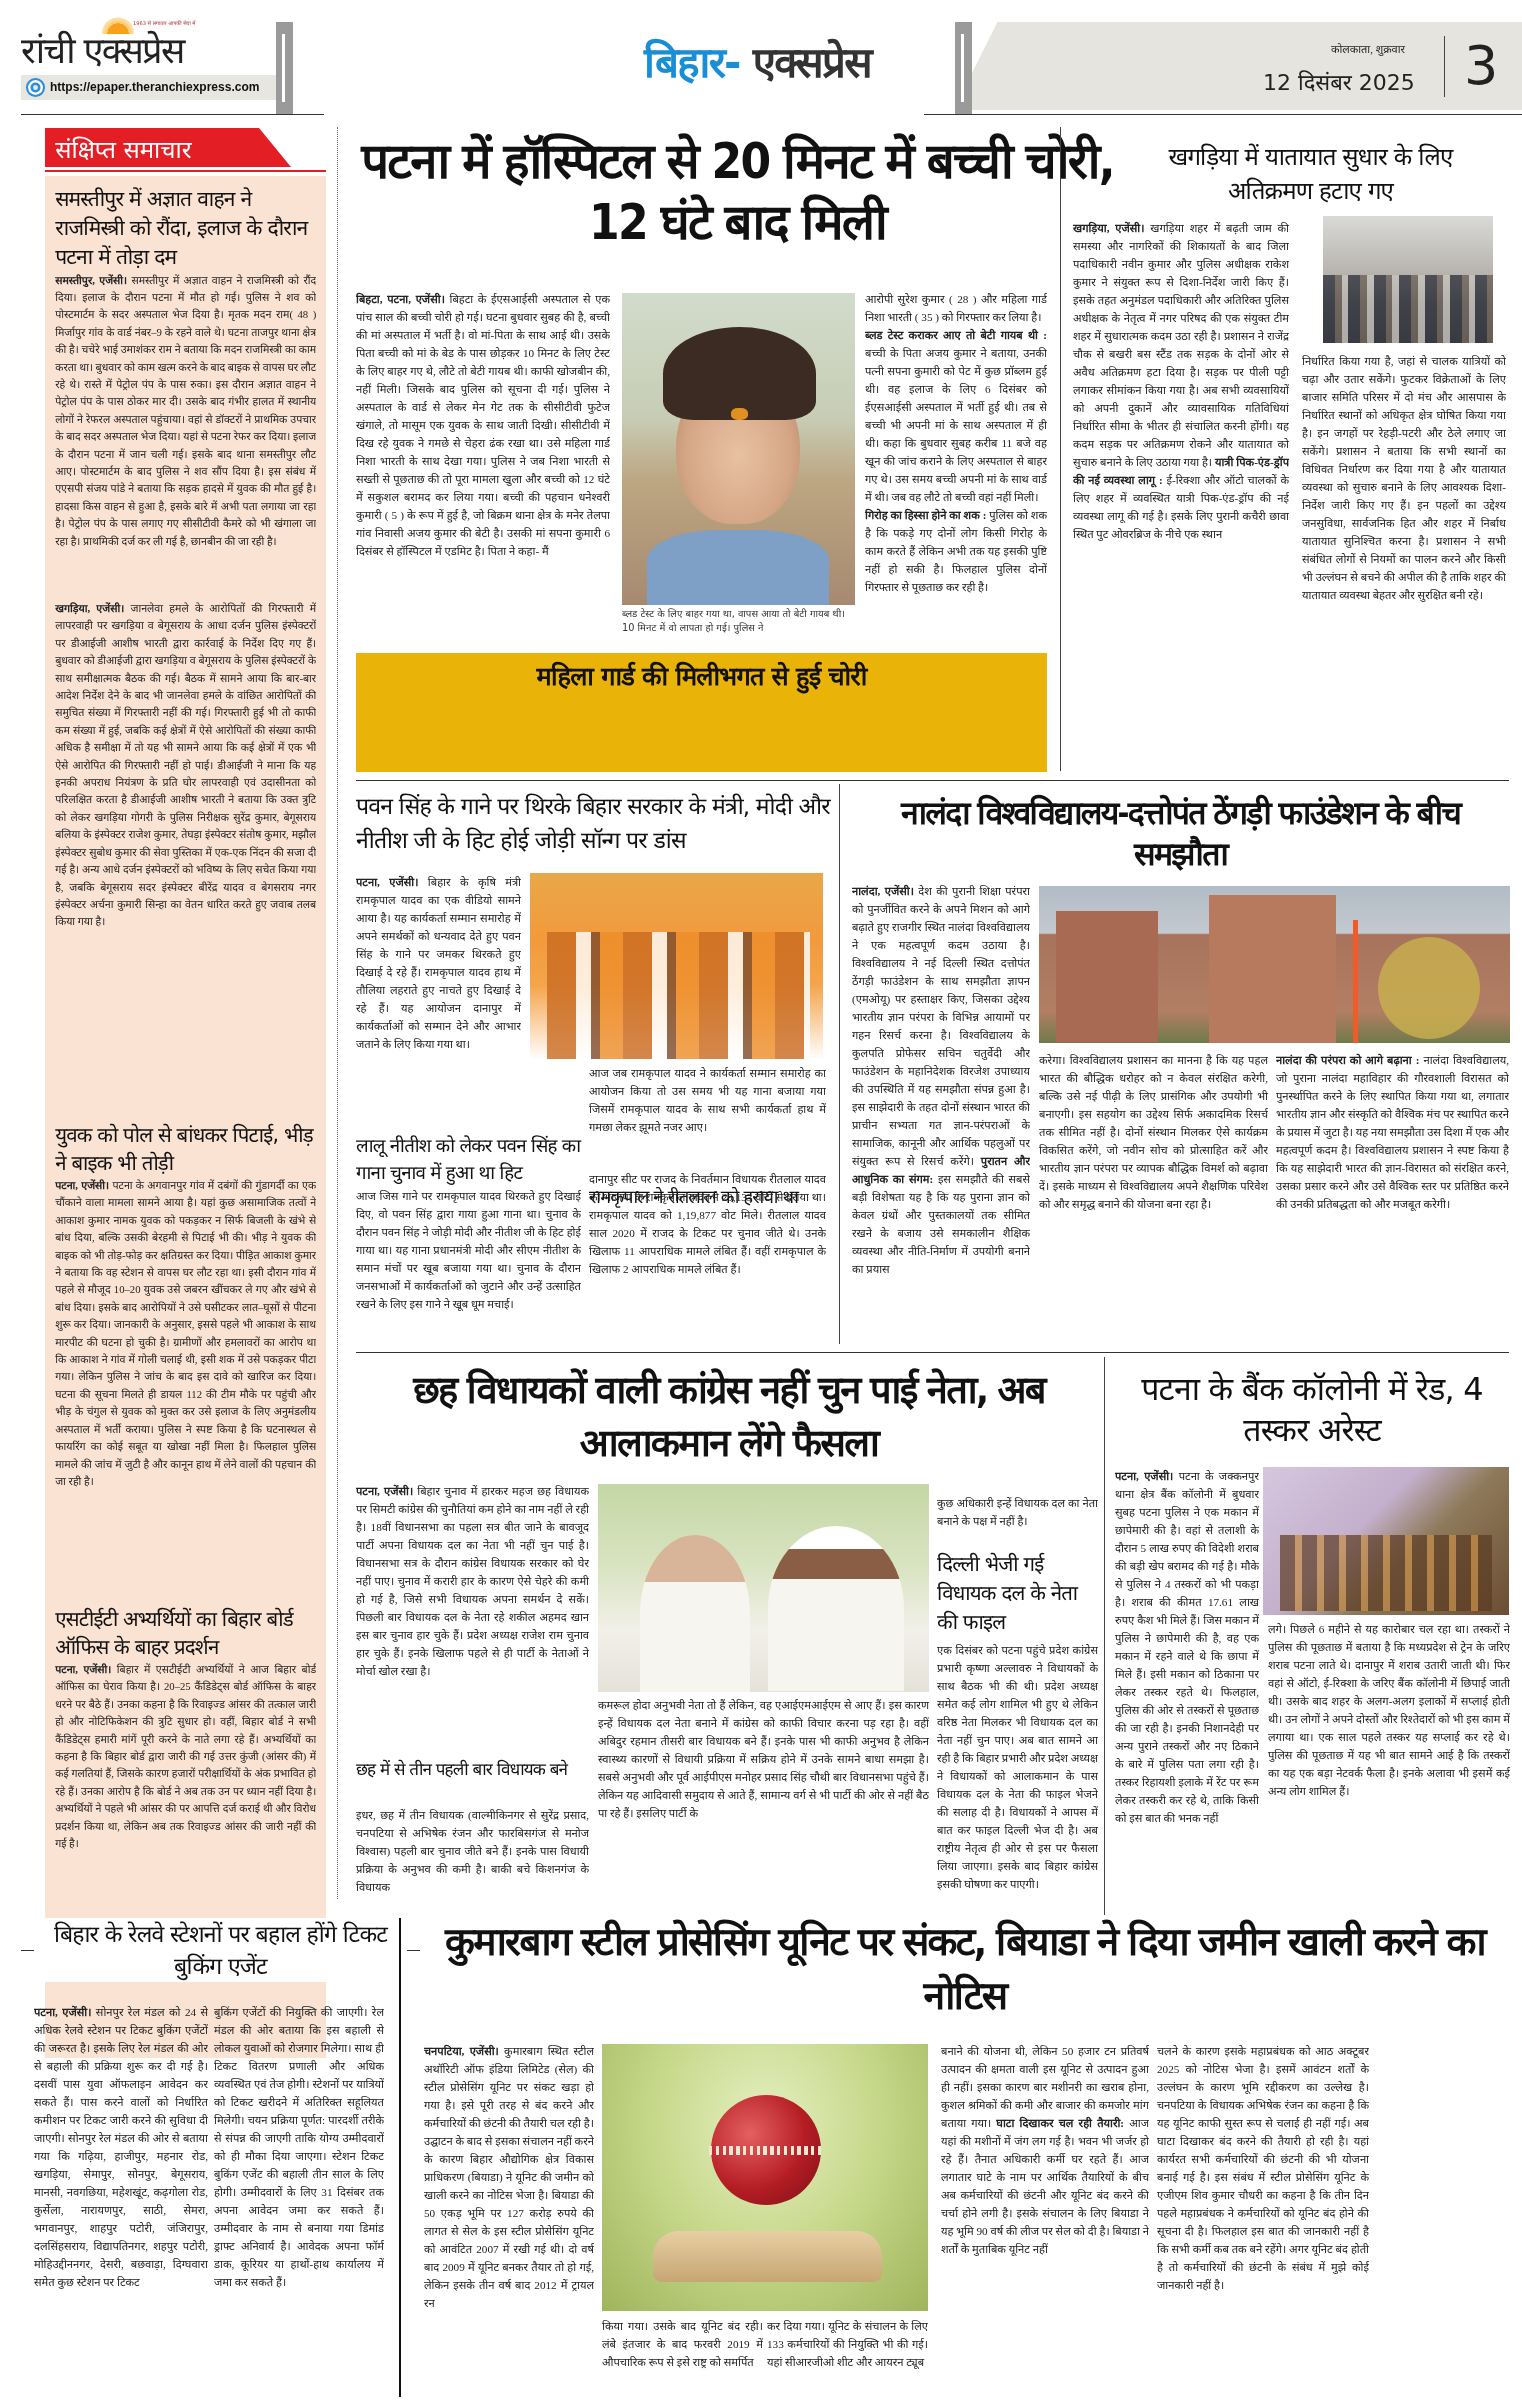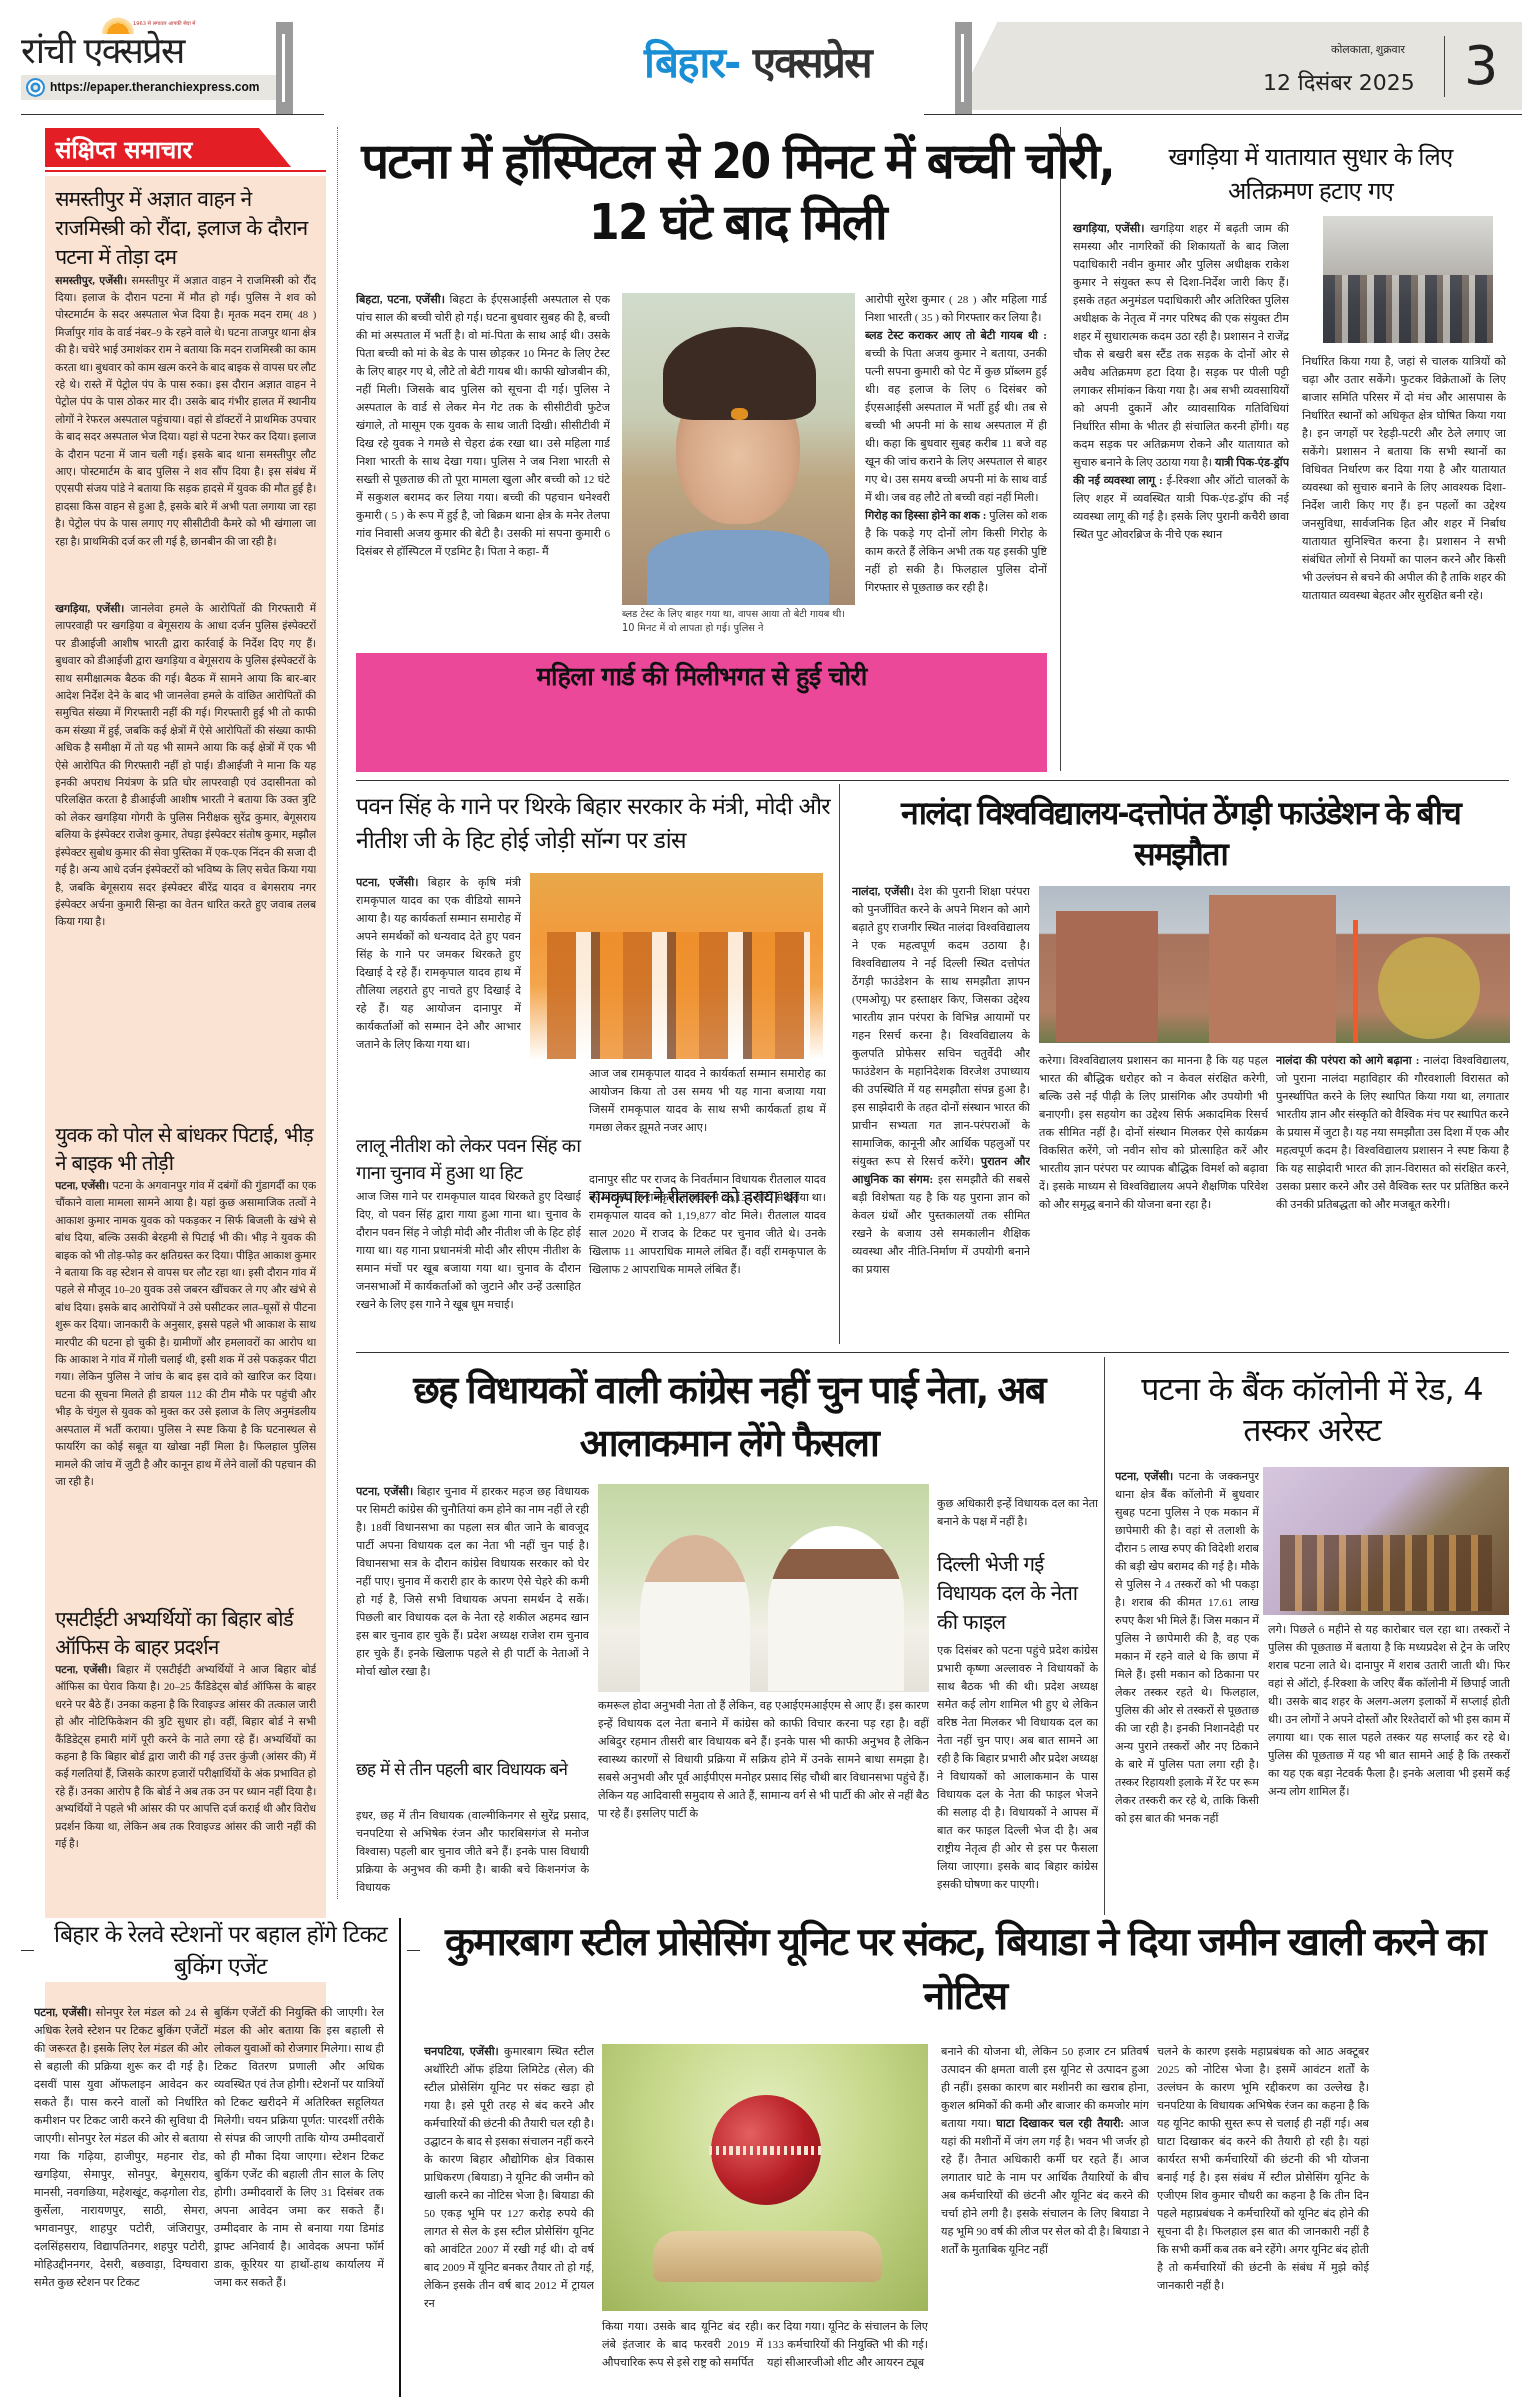--- a/index.html
+++ b/index.html
@@ -41,21 +41,21 @@
   </div>
   <div class="abs" style="left:972px;top:22px;width:553px;height:88px;background:#e6e4df;clip-path:polygon(25.4px 0,100% 0,100% 100%,0 100%,0 51px);"></div>
   <div class="hrule" style="left:924px;top:114px;width:599px;"></div>
   <div class="abs" style="left:1331px;top:41px;font-size:11px;color:#222;white-space:nowrap;font-family:Liberation Serif, serif;">कोलकाता, शुक्रवार</div>
   <div class="abs" style="left:1263px;top:66px;font-size:22px;color:#222;white-space:nowrap;">12 दिसंबर 2025</div>
   <div class="vrule" style="left:1444px;top:36px;height:61px;"></div>
   <div class="abs" style="left:1464px;top:36px;font-size:54px;color:#222;line-height:59px;">3</div>
 </div>
 
 <div class="abs" style="left:45px;top:128px;width:246px;height:39px;background:#e31e24;clip-path:polygon(0 0,87% 0,100% 100%,0 100%);">
-  <div class="abs" style="left:10.2px;top:4.2px;font-size:24px;font-weight:bold;color:#fff;white-space:nowrap;">संक्षिप्त समाचार</div>
+  <div class="abs" style="left:10.2px;top:4.2px;font-size:24px;font-weight:normal;color:#fff;white-space:nowrap;">संक्षिप्त समाचार</div>
 </div>
 <div class="hrule" style="left:45px;top:170px;width:281px;height:1.7px;background:#e31e24;"></div>
 <div class="abs" style="left:45px;top:176px;width:281px;height:1882px;background:#fbe3d3;padding:0 10.2px;">
 
   <div style="position:absolute;left:10.2px;top:8.5px;width:261px;">
     <div class="hl-m" style="font-size:21px;line-height:29px;">समस्तीपुर में अज्ञात वाहन ने राजमिस्त्री को रौंदा, इलाज के दौरान पटना में तोड़ा दम</div>
     <div class="body-text" style="font-size:10.7px;line-height:17.4px;height:293px;"><b>समस्तीपुर, एजेंसी।</b> <span>समस्तीपुर में अज्ञात वाहन ने राजमिस्त्री को रौंद दिया। इलाज के दौरान पटना में मौत हो गई। पुलिस ने शव को पोस्टमार्टम के सदर अस्पताल भेज दिया है। मृतक मदन राम( 48 ) मिर्जापुर गांव के वार्ड नंबर–9 के रहने वाले थे। घटना ताजपुर थाना क्षेत्र की है। चचेरे भाई उमाशंकर राम ने बताया कि मदन राजमिस्त्री का काम करता था। बुधवार को काम खत्म करने के बाद बाइक से वापस घर लौट रहे थे। रास्ते में पेट्रोल पंप के पास रुका। इस दौरान अज्ञात वाहन ने पेट्रोल पंप के पास ठोकर मार दी। उसके बाद गंभीर हालत में स्थानीय लोगों ने रेफरल अस्पताल पहुंचाया। वहां से डॉक्टरों ने प्राथमिक उपचार के बाद सदर अस्पताल भेज दिया। यहां से पटना रेफर कर दिया। इलाज के दौरान पटना में जान चली गई। इसके बाद थाना समस्तीपुर लौट आए। पोस्टमार्टम के बाद पुलिस ने शव सौंप दिया है। इस संबंध में एएसपी संजय पांडे ने बताया कि सड़क हादसे में युवक की मौत हुई है। हादसा किस वाहन से हुआ है, इसके बारे में अभी पता लगाया जा रहा है। पेट्रोल पंप के पास लगाए गए सीसीटीवी कैमरे को भी खंगाला जा रहा है। प्राथमिकी दर्ज कर ली गई है, छानबीन की जा रही है।</span></div>
   </div>
 
   <div style="position:absolute;left:10.2px;top:424px;width:261px;">
@@ -81,21 +81,21 @@
   <div class="abs" style="left:41px;top:34px;width:153px;height:93px;border-radius:50% 50% 20% 20%;background:#3b2b22;"></div>
   <div class="abs" style="left:109px;top:115px;width:17px;height:12px;background:#e09020;border-radius:40%;"></div>
   <div class="abs" style="left:25.4px;top:237px;width:182px;height:76px;border-radius:40% 40% 0 0;background:#7e9fc6;"></div>
 </div>
 <div class="abs caption" style="left:622px;top:607px;width:237px;">ब्लड टेस्ट के लिए बाहर गया था, वापस आया तो बेटी गायब थी। 10 मिनट में वो लापता हो गई। पुलिस ने</div>
 <div class="abs body-text" style="left:865px;top:290px;width:182px;height:346px;">
   <span>आरोपी सुरेश कुमार ( 28 ) और महिला गार्ड निशा भारती ( 35 ) को गिरफ्तार कर लिया है।</span><br>
   <b>ब्लड टेस्ट कराकर आए तो बेटी गायब थी :</b> <span>बच्ची के पिता अजय कुमार ने बताया, उनकी पत्नी सपना कुमारी को पेट में कुछ प्रॉब्लम हुई थी। वह इलाज के लिए 6 दिसंबर को ईएसआईसी अस्पताल में भर्ती हुई थी। तब से बच्ची भी अपनी मां के साथ अस्पताल में ही थी। कहा कि बुधवार सुबह करीब 11 बजे वह खून की जांच कराने के लिए अस्पताल से बाहर गए थे। उस समय बच्ची अपनी मां के साथ वार्ड में थी। जब वह लौटे तो बच्ची वहां नहीं मिली।</span><br>
   <b>गिरोह का हिस्सा होने का शक :</b> <span>पुलिस को शक है कि पकड़े गए दोनों लोग किसी गिरोह के काम करते हैं लेकिन अभी तक यह इसकी पुष्टि नहीं हो सकी है। फिलहाल पुलिस दोनों गिरफ्तार से पूछताछ कर रही है।</span>
 </div>
-<div class="abs" style="left:356px;top:653px;width:691px;height:119px;background:#ec4899;">
+<div class="abs" style="left:356px;top:653px;width:691px;height:119px;background:#eab308;">
   <div class="abs hl-m" style="left:0;top:5.1px;width:691px;text-align:center;font-size:25.4px;font-weight:bold;">महिला गार्ड की मिलीभगत से हुई चोरी</div>
 </div>
 <div class="vrule" style="left:1060px;top:127px;height:644px;"></div>
 
 <div class="abs hl-m" style="left:1124px;top:140px;width:373px;text-align:center;font-size:24px;line-height:34px;">खगड़िया में यातायात सुधार के लिए अतिक्रमण हटाए गए</div>
 <div class="abs body-text" style="left:1073px;top:219px;width:216px;height:553px;"><b>खगड़िया, एजेंसी।</b> <span>खगड़िया शहर में बढ़ती जाम की समस्या और नागरिकों की शिकायतों के बाद जिला पदाधिकारी नवीन कुमार और पुलिस अधीक्षक राकेश कुमार ने संयुक्त रूप से दिशा-निर्देश जारी किए हैं। इसके तहत अनुमंडल पदाधिकारी और अतिरिक्त पुलिस अधीक्षक के नेतृत्व में नगर परिषद की एक संयुक्त टीम शहर में सुधारात्मक कदम उठा रही है। प्रशासन ने राजेंद्र चौक से बखरी बस स्टैंड तक सड़क के दोनों ओर से अवैध अतिक्रमण हटा दिया है। सड़क पर पीली पट्टी लगाकर सीमांकन किया गया है। अब सभी व्यवसायियों को अपनी दुकानें और व्यावसायिक गतिविधियां निर्धारित सीमा के भीतर ही संचालित करनी होंगी। यह कदम सड़क पर अतिक्रमण रोकने और यातायात को सुचारु बनाने के लिए उठाया गया है।</span> <b>यात्री पिक-एंड-ड्रॉप की नई व्यवस्था लागू :</b> <span>ई-रिक्शा और ऑटो चालकों के लिए शहर में व्यवस्थित यात्री पिक-एंड-ड्रॉप की नई व्यवस्था लागू की गई है। इसके लिए पुरानी कचैरी छावा स्थित पुट ओवरब्रिज के नीचे एक स्थान</span></div>
 <div class="abs photo" style="left:1323px;top:216px;width:170px;height:127px;background:linear-gradient(180deg,#d9d9d6 0%,#b7b4ae 45%,#7b7a76 70%,#5d5b58 100%);">
   <div class="abs" style="left:0;top:59px;width:170px;height:68px;background:repeating-linear-gradient(90deg,#2c2f3a 0 12px,#6b5f57 12px 18.7px,#c9c6c0 18.7px 25.4px);opacity:.75;"></div>
 </div>
 <div class="abs body-text" style="left:1302px;top:352px;width:204px;height:420px;">निर्धारित किया गया है, जहां से चालक यात्रियों को चढ़ा और उतार सकेंगे। फुटकर विक्रेताओं के लिए बाजार समिति परिसर में दो मंच और आसपास के निर्धारित स्थानों को अधिकृत क्षेत्र घोषित किया गया है। इन जगहों पर रेहड़ी-पटरी और ठेले लगाए जा सकेंगे। प्रशासन ने बताया कि सभी स्थानों का विधिवत निर्धारण कर दिया गया है और यातायात व्यवस्था को सुचारु बनाने के लिए आवश्यक दिशा-निर्देश जारी किए गए हैं। इन पहलों का उद्देश्य जनसुविधा, सार्वजनिक हित और शहर में निर्बाध यातायात सुनिश्चित करना है। प्रशासन ने सभी संबंधित लोगों से नियमों का पालन करने और किसी भी उल्लंघन से बचने की अपील की है ताकि शहर की यातायात व्यवस्था बेहतर और सुरक्षित बनी रहे।</div>

